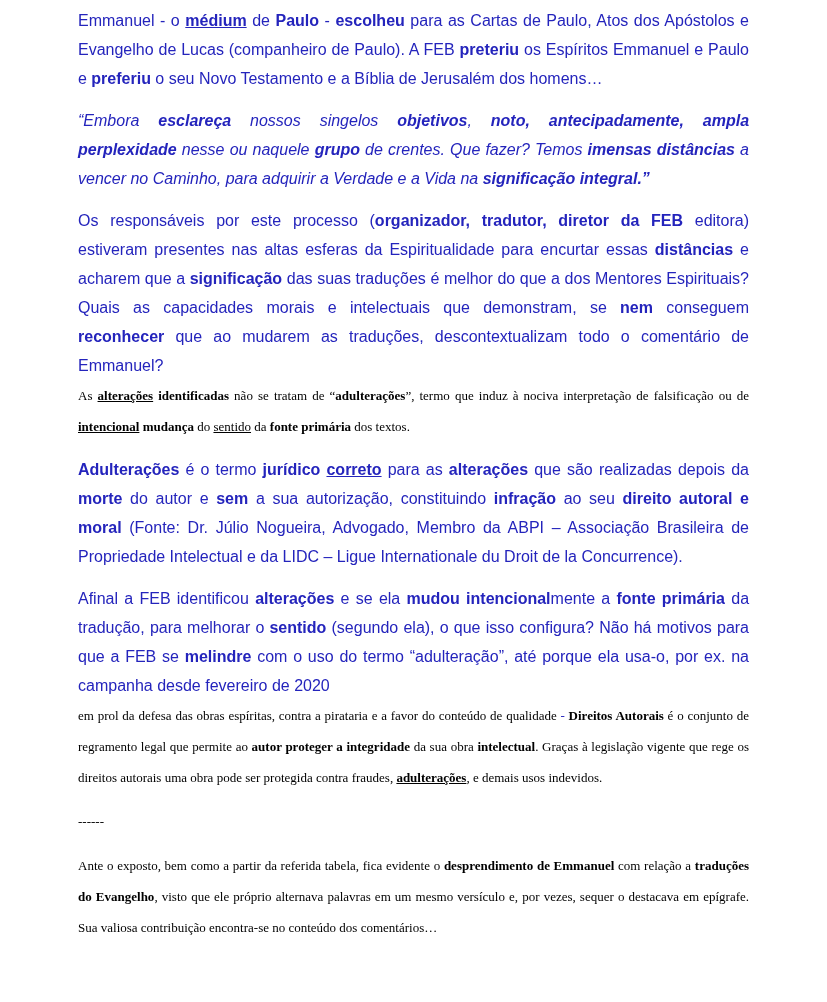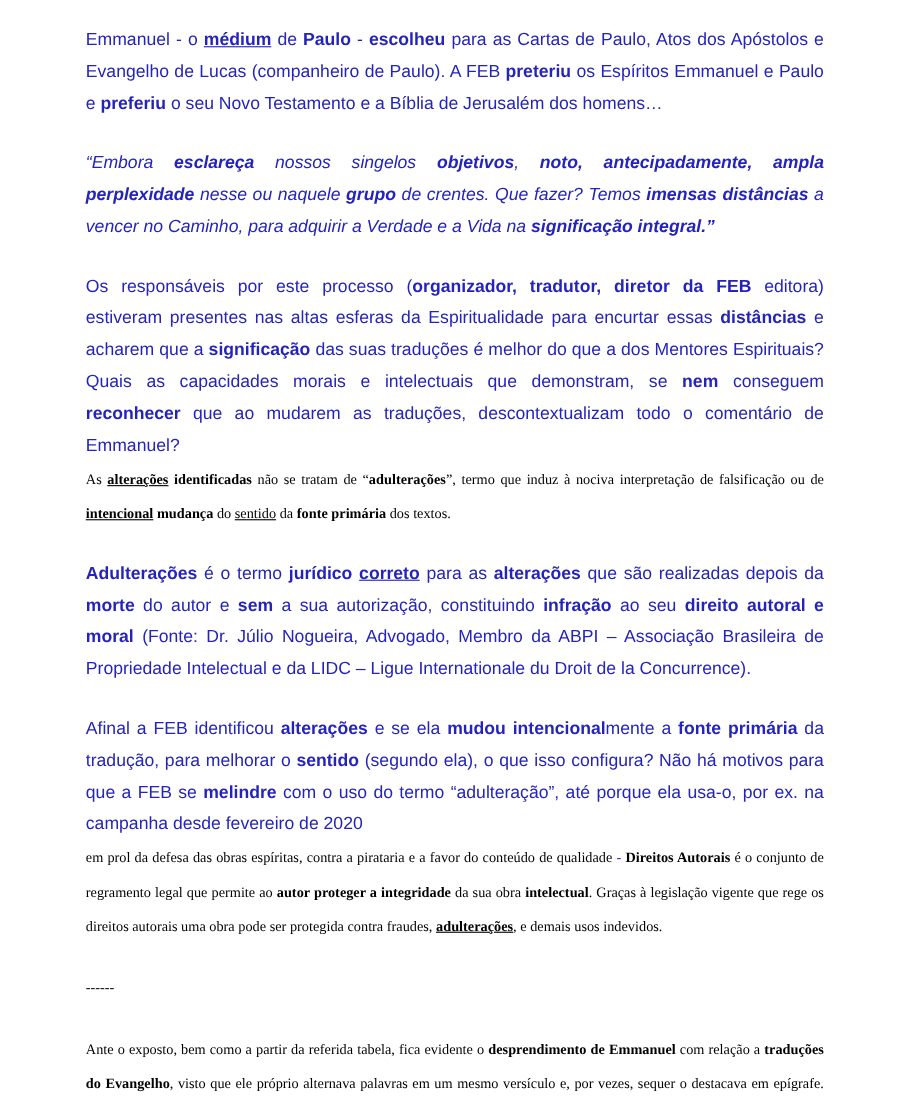--- a/index.html
+++ b/index.html
@@ -7,32 +7,32 @@
     padding: 0;
     background: #ffffff;
   }
   .page {
     position: relative;
     width: 827px;
     height: 1002px;
     margin: 0 auto;
     background: var(--page-bg, #ffffff);
     box-sizing: border-box;
-    padding: 22px 78px 0 78px;
+    padding: 6px 78px 0 78px;
     overflow: hidden;
   }
   .doc-body {
     width: 671px;
   }
   .para {
     margin: 0;
     text-align: justify;
   }
   .para.gap {
-    margin-top: 25px;
+    margin-top: 13px;
   }
   .sans-blue {
     font-family: "Liberation Sans", sans-serif;
     font-size: 16px;
     line-height: 29px;
     color: var(--blue, #2424bc);
   }
   .sans-blue-italic {
     font-family: "Liberation Sans", sans-serif;
     font-size: 16px;

